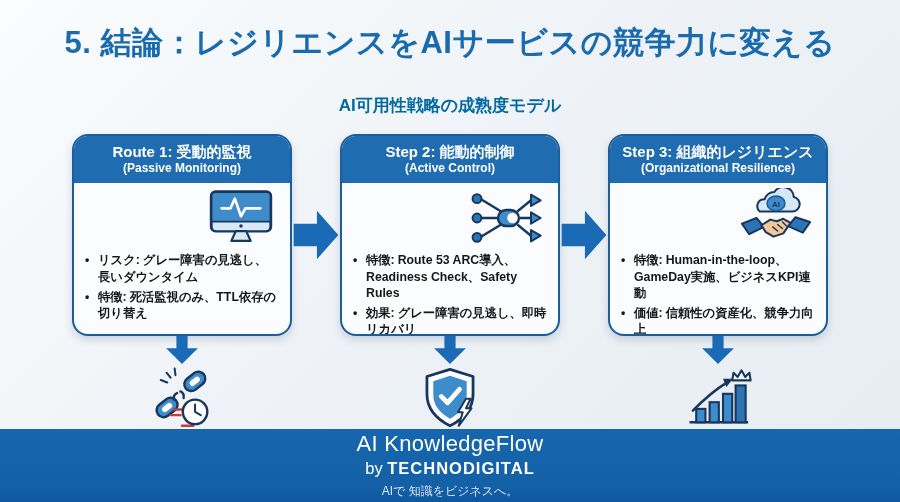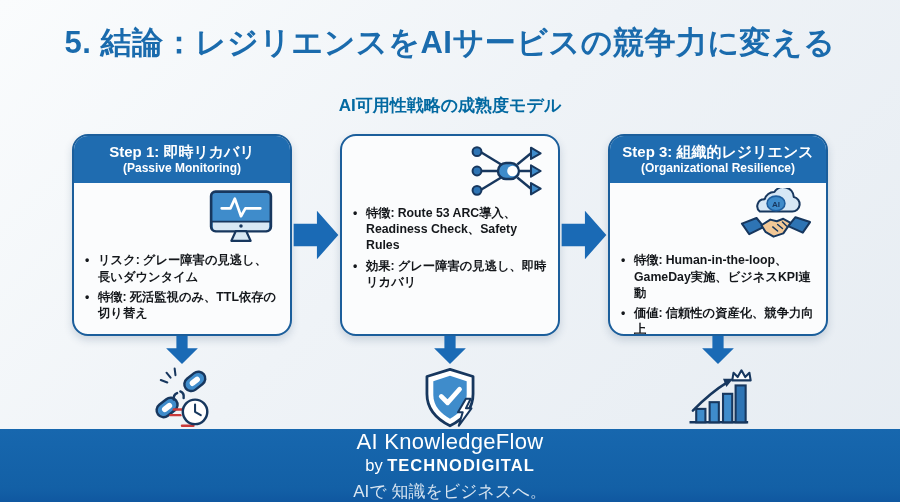--- a/index.html
+++ b/index.html
@@ -36,36 +36,36 @@
   .bottom-icon{margin-top:3px;height:62px;display:flex;align-items:center;justify-content:center;}
 
   .footer{
     margin-top:auto;height:87px;
     background:linear-gradient(180deg,#1767ae 0%,#1360a6 80%,#0f57a0 100%);
     display:flex;flex-direction:column;align-items:center;justify-content:center;color:#fff;
   }
   .f-brand{font-size:22px;font-weight:normal;letter-spacing:.3px;line-height:1.15;}
   .f-by{font-size:16.5px;margin-top:2px;line-height:1.15;}
   .f-company{font-weight:bold;letter-spacing:1px;}
-  .f-tagline{font-size:17px;margin-top:5px;color:rgba(255,255,255,.84);}
+  .f-tagline{font-size:12px;margin-top:5px;color:rgba(255,255,255,.84);}
 </style>
 </head>
 <body>
 
 <div class="slide">
 
   <div class="title">5. 結論：レジリエンスをAIサービスの競争力に変える</div>
   <div class="subtitle">AI可用性戦略の成熟度モデル</div>
 
   <div class="steps">
 
     <div class="col">
       <div class="card">
         <div class="card-header">
-          <div class="l1">Step 1: 即時リカバリ</div>
+          <div class="l1">Route 1: 受動的監視</div>
           <div class="l2">(Passive Monitoring)</div>
         </div>
         <div class="card-body">
           <div class="card-icon">
             <svg width="76" height="58" viewBox="0 0 84 66">
               <rect x="8" y="3" width="68" height="45" rx="5" fill="#3f8ccb" stroke="#17375e" stroke-width="3"></rect>
               <path d="M10 37 h64 v6 a4 4 0 0 1 -4 4 h-56 a4 4 0 0 1 -4 -4 z" fill="#d8e8f4"></path>
               <line x1="9" y1="37" x2="75" y2="37" stroke="#17375e" stroke-width="2"></line>
               <circle cx="42" cy="42" r="2" fill="#17375e"></circle>
               <polyline points="20,22 30,22 35,11 42,31 47,22 64,22" fill="none" stroke="#ffffff" stroke-width="3" stroke-linecap="round" stroke-linejoin="round"></polyline>
@@ -108,20 +108,24 @@
     </div>
 
     <div class="harrow">
       <svg width="46" height="54" viewBox="0 0 48 58">
           <polygon points="0,17 25,17 25,3 48,29 25,55 25,41 0,41" fill="#1a6ab5"></polygon>
         </svg>
     </div>
 
     <div class="col">
       <div class="card">
+        <div class="card-header">
+          <div class="l1">Step 2: 能動的制御</div>
+          <div class="l2">(Active Control)</div>
+        </div>
         <div class="card-body">
           <div class="card-icon">
             <svg width="82" height="58" viewBox="0 0 92 72">
               <line x1="14" y1="12" x2="40" y2="28" stroke="#17375e" stroke-width="3"></line>
               <line x1="14" y1="36" x2="36" y2="36" stroke="#17375e" stroke-width="3"></line>
               <line x1="14" y1="60" x2="40" y2="44" stroke="#17375e" stroke-width="3"></line>
               <line x1="60" y1="28" x2="77" y2="14" stroke="#17375e" stroke-width="3"></line>
               <line x1="62" y1="36" x2="77" y2="36" stroke="#17375e" stroke-width="3"></line>
               <line x1="60" y1="44" x2="77" y2="58" stroke="#17375e" stroke-width="3"></line>
               <circle cx="10" cy="12" r="5.5" fill="#2e74b4" stroke="#17375e" stroke-width="2.5"></circle>

